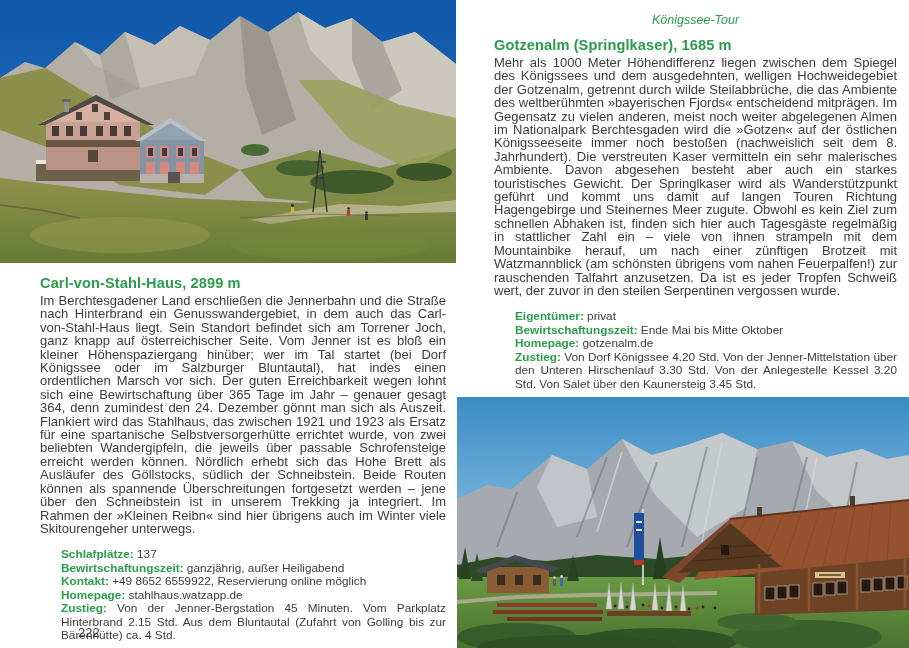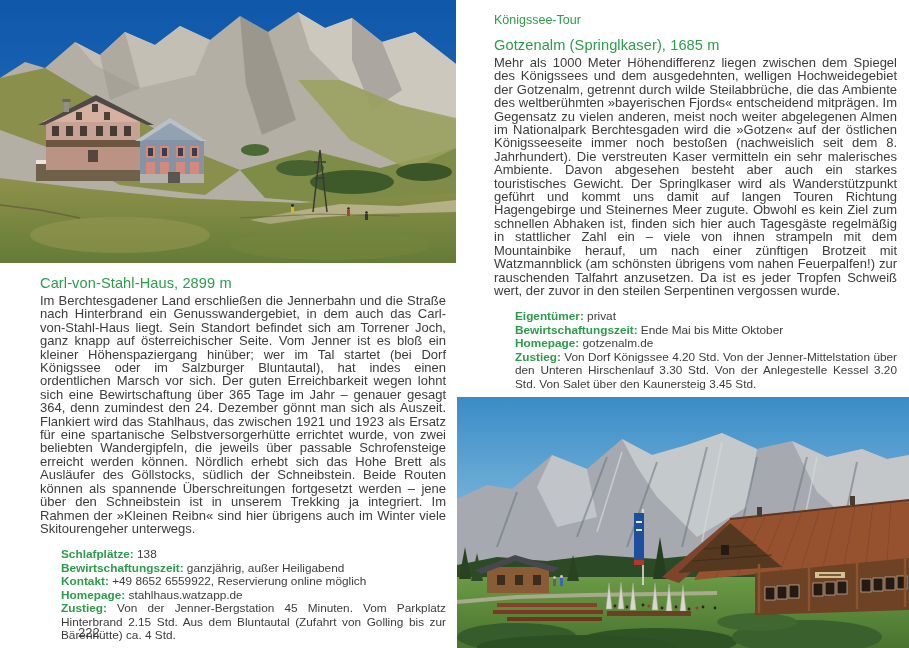--- a/index.html
+++ b/index.html
@@ -8,28 +8,28 @@
     position:relative; width:909px; height:648px; background:#ffffff;
     font-family:"Liberation Sans", sans-serif; overflow:hidden;
   }
   .photo { position:absolute; }
   .photo svg { display:block; width:100%; height:100%; }
   #photo-left  { left:0;   top:0;   width:456px; height:263px; }
   #photo-right { left:457px; top:397px; width:452px; height:251px; }
 
   .running-head {
     position:absolute; left:494px; top:13px; width:403px;
-    text-align:left; font-size:12.5px; color:var(--green);
+    text-align:center; font-size:12.5px; font-style:italic; color:var(--green);
   }
   .col { position:absolute; }
   .col-left  { left:40px;  top:275px; width:406px; }
   .col-right { left:494px; top:37px;  width:403px; }
 
   h2.article-title {
-    margin:0 0 3px 0; font-size:14.6px; font-weight:normal; color:var(--green);
+    margin:0 0 3px 0; font-size:14.6px; font-weight:bold; color:var(--green);
     letter-spacing:0.1px;
   }
   p.article-body {
     margin:0; font-size:13px; line-height:13.4px; text-align:justify;
     color:var(--ink); hyphens:auto; -webkit-hyphens:auto;
   }
   .facts { margin-top:13px; }
   .fact {
     font-size:11.8px; line-height:13.5px; text-align:justify; color:var(--ink);
     hyphens:auto;margin-left:21px; -webkit-hyphens:auto;
@@ -145,21 +145,21 @@
       <div class="fact"><span class="label">Bewirtschaftungszeit:</span> <span>Ende Mai bis Mitte Oktober</span></div>
       <div class="fact"><span class="label">Homepage:</span> <span>gotzenalm.de</span></div>
       <div class="fact"><span class="label">Zustieg:</span> <span>Von Dorf Königssee 4.20 Std. Von der Jenner-Mittelstation über den Unteren Hirschenlauf 3.30 Std. Von der Anlegestelle Kessel 3.20 Std. Von Salet über den Kaunersteig 3.45 Std.</span></div>
     </div>
   </div>
 
   <div class="col col-left">
     <h2 class="article-title">Carl-von-Stahl-Haus, 2899 m</h2>
     <p class="article-body">Im Berchtesgadener Land erschließen die Jennerbahn und die Straße nach Hinterbrand ein Genusswandergebiet, in dem auch das Carl-von-Stahl-Haus liegt. Sein Standort befindet sich am Torrener Joch, ganz knapp auf österreichischer Seite. Vom Jenner ist es bloß ein kleiner Höhenspaziergang hinüber; wer im Tal startet (bei Dorf Königssee oder im Salzburger Bluntautal), hat indes einen ordentlichen Marsch vor sich. Der guten Erreichbarkeit wegen lohnt sich eine Bewirtschaftung über 365 Tage im Jahr – genauer gesagt 364, denn zumindest den 24. Dezember gönnt man sich als Auszeit. Flankiert wird das Stahlhaus, das zwischen 1921 und 1923 als Ersatz für eine spartanische Selbstversorgerhütte errichtet wurde, von zwei beliebten Wandergipfeln, die jeweils über passable Schrofensteige erreicht werden können. Nördlich erhebt sich das Hohe Brett als Ausläufer des Göllstocks, südlich der Schneibstein. Beide Routen können als spannende Überschreitungen fortgesetzt werden – jene über den Schneibstein ist in unserem Trekking ja integriert. Im Rahmen der »Kleinen Reibn« sind hier übrigens auch im Winter viele Skitourengeher unterwegs.</p>
     <div class="facts">
-      <div class="fact"><span class="label">Schlafplätze:</span> <span>138</span></div>
+      <div class="fact"><span class="label">Schlafplätze:</span> <span>137</span></div>
       <div class="fact"><span class="label">Bewirtschaftungszeit:</span> <span>ganzjährig, außer Heiligabend</span></div>
       <div class="fact"><span class="label">Kontakt:</span> <span>+49 8652 6559922, Reservierung online möglich</span></div>
       <div class="fact"><span class="label">Homepage:</span> <span>stahlhaus.watzapp.de</span></div>
       <div class="fact"><span class="label">Zustieg:</span> <span>Von der Jenner-Bergstation 45 Minuten. Vom Parkplatz Hinterbrand 2.15 Std. Aus dem Bluntautal (Zufahrt von Golling bis zur Bärenhütte) ca. 4 Std.</span></div>
     </div>
   </div>
 
   <div class="page-number">222</div>
 
   <div class="photo" id="photo-right">

